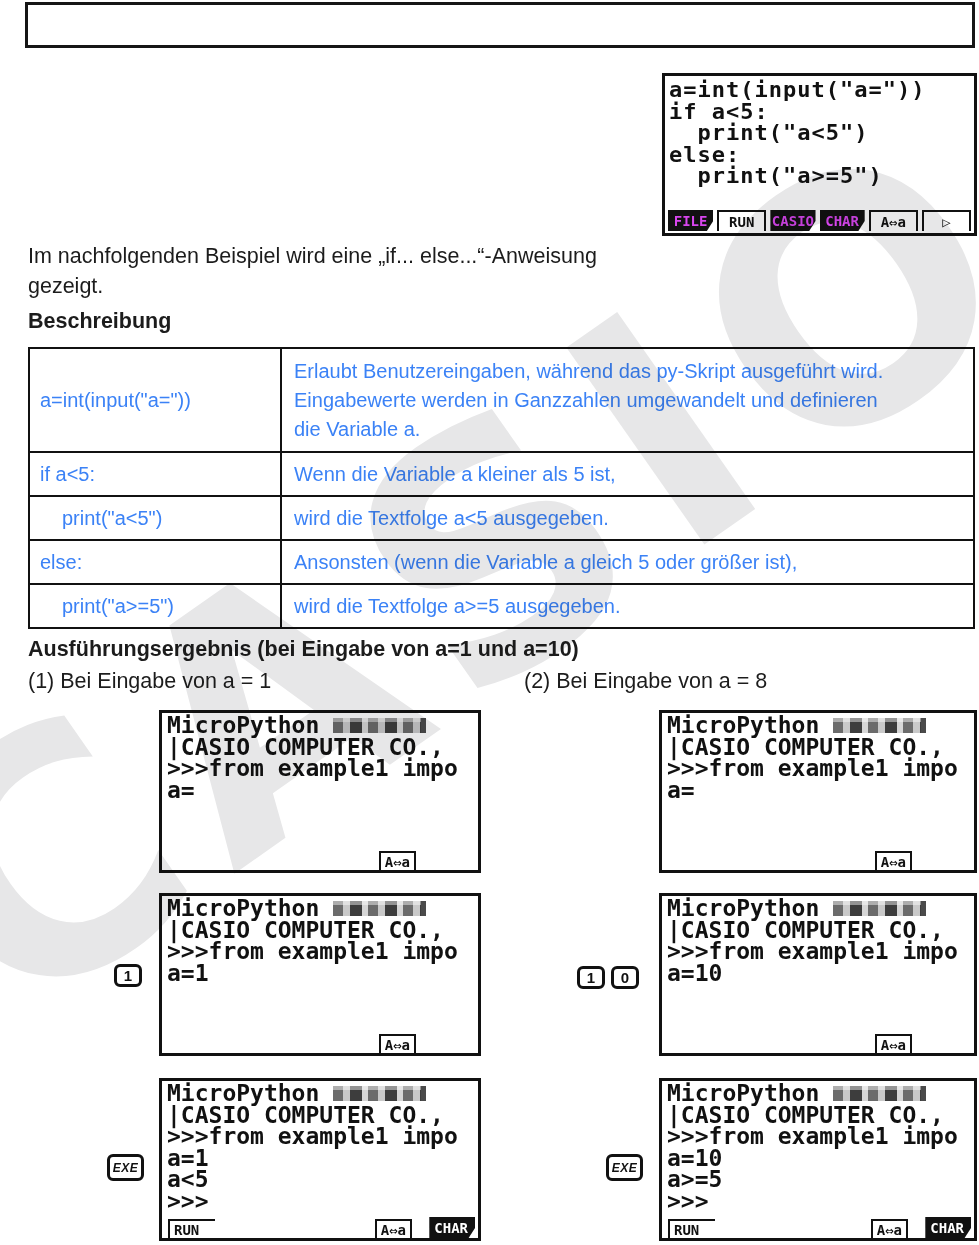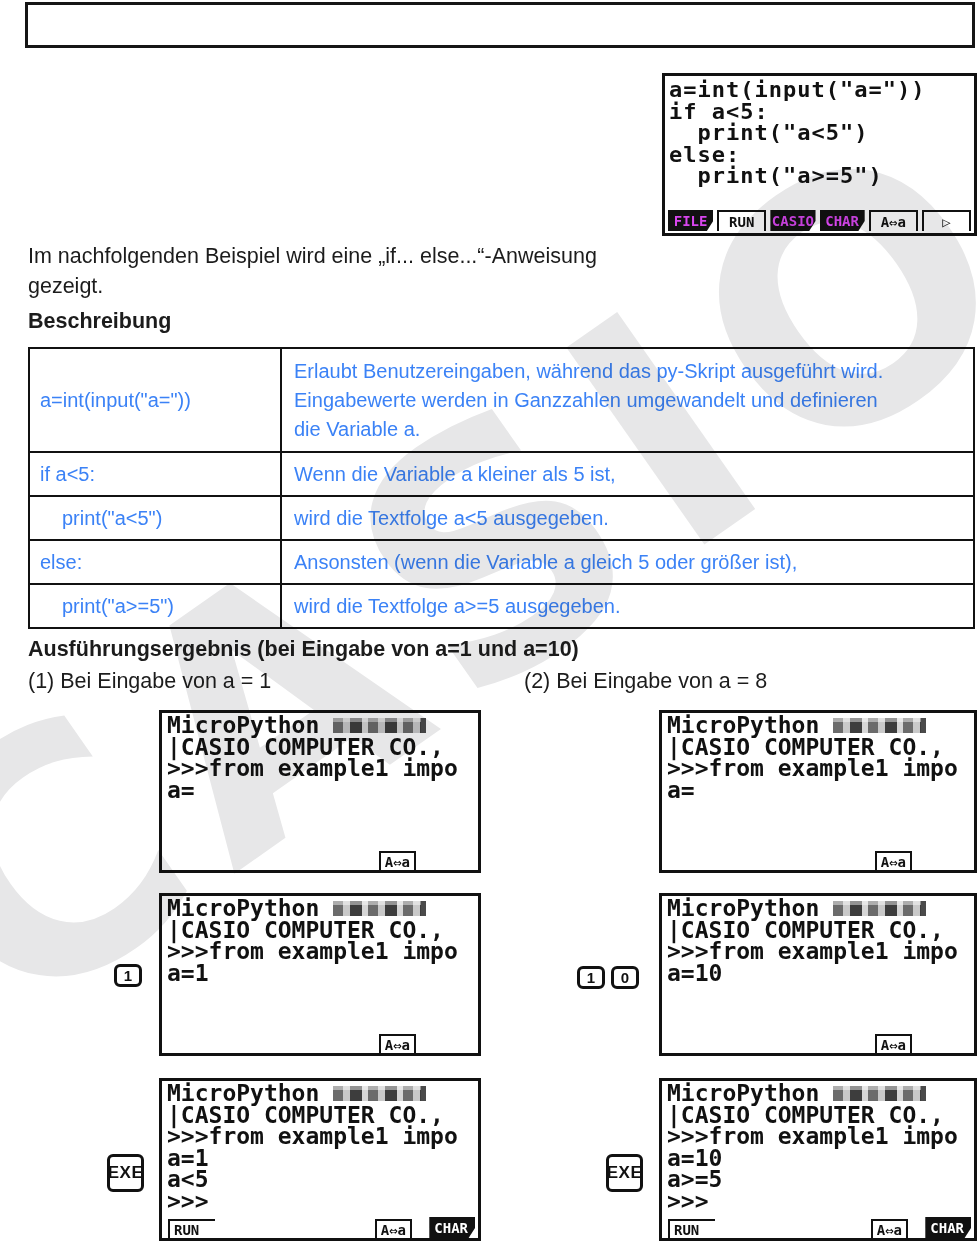--- a/index.html
+++ b/index.html
@@ -71,21 +71,21 @@
   .stab.aba{right:62px;}
   .s-l3 .stab.aba,.s-r3 .stab.aba{right:66px;}
   .stab.char{right:3px;background:#111;color:#fff;border:none;height:21px;
              clip-path:polygon(0 0,100% 0,100% 52%,86% 100%,0 100%);padding:0 7px 0 5px;}
   
   .key{
     position:absolute;box-sizing:border-box;background:#fff;border:3px solid #111;border-radius:6px;
     display:flex;align-items:center;justify-content:center;font-weight:bold;color:#111;
   }
   .dkey{width:28px;height:23px;font-size:15px;}
-  .exe{width:37px;height:38px;font-size:17px;letter-spacing:0.5px;}
+  .exe{width:37px;height:27px;font-size:12px;letter-spacing:0.5px;font-style:italic;}
   .k1l{left:114px;top:964px;}
   .k1r{left:577px;top:966px;}
   .k0r{left:611px;top:966px;}
   .exel{left:107px;top:1154px;}
   .exer{left:606px;top:1154px;}
 </style>
 </head>
 <body>
 
 <div class="header-box"></div>

